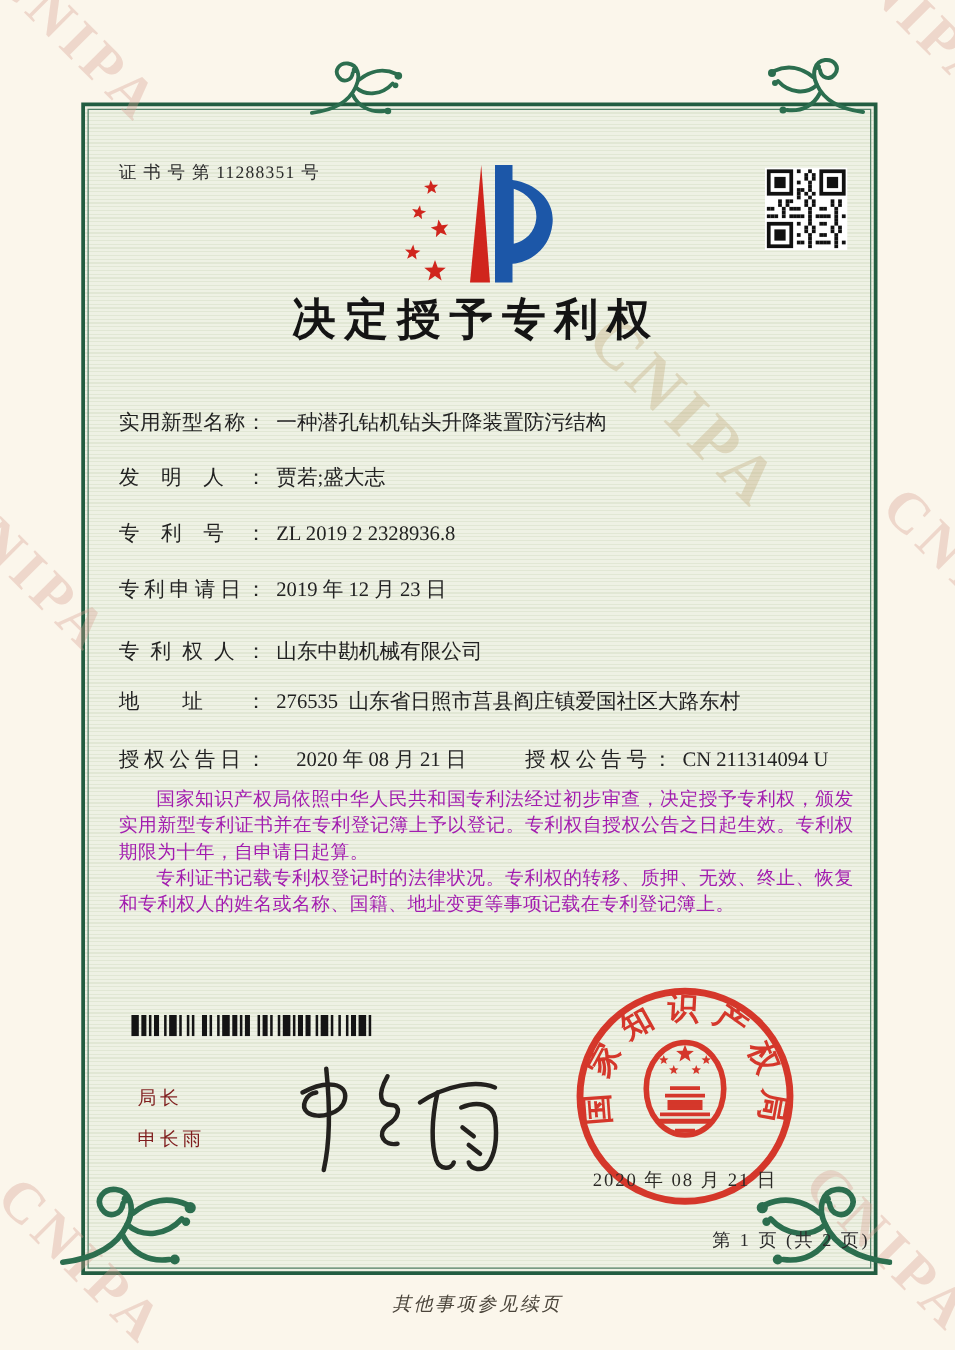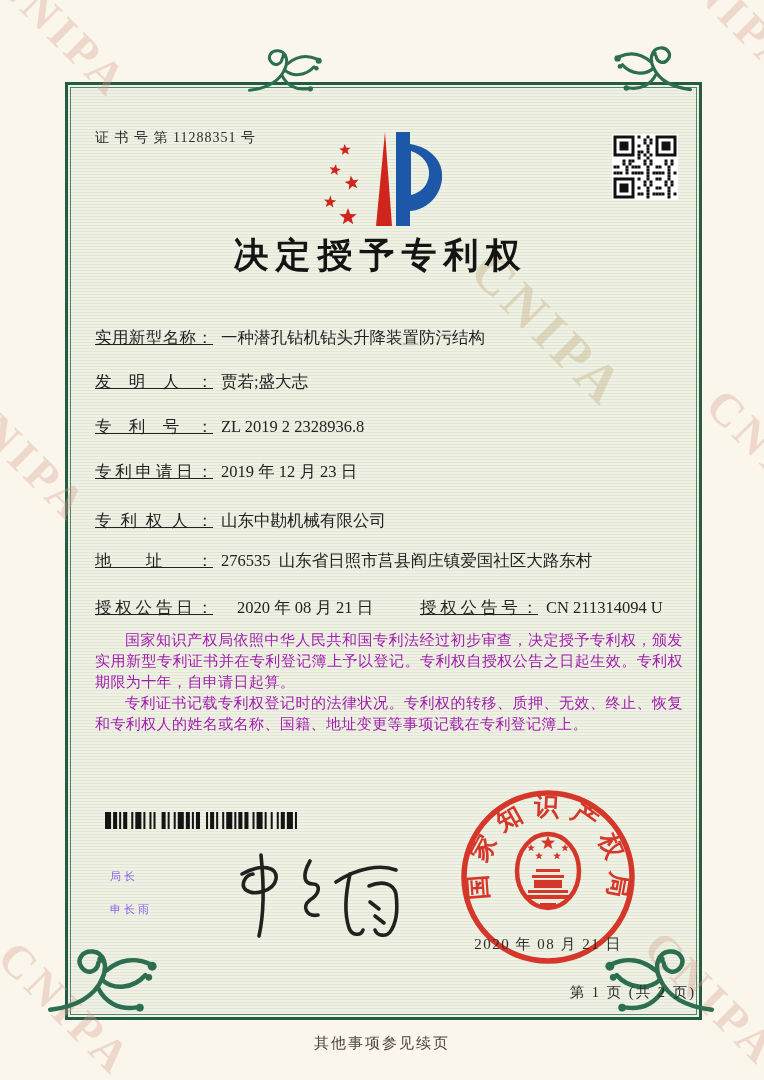--- a/index.html
+++ b/index.html
@@ -31,30 +31,30 @@
   
   .abs{position:absolute; z-index:10;}
   .certno{left:95px; top:129px; font-size:14px; letter-spacing:1px;}
   .title{
     left:65px; top:232px; width:631px; text-align:center;
     font-size:35px; font-weight:700; letter-spacing:7px; color:#141414;
   }
   .frow{left:95px; font-size:16.5px; display:flex; align-items:baseline;}
   .flabel{
     display:inline-block; width:118px; text-align:justify; text-align-last:justify;
-    margin-right:8px; flex:none; color:#222;text-decoration:underline;
+    margin-right:8px; flex:none; color:#222;
   }
   .fvalue{white-space:pre-wrap; color:#222;}
   .paras{left:95px; top:630px; width:588px; font-size:15px; line-height:21px;
          color:#a21caf; letter-spacing:.4px; text-align:justify;}
   .paras p{margin:0; text-indent:2em;}
-  .signer{font-size:11px; letter-spacing:3px; color:#8b5cf6;}
+  .signer{font-size:15px; letter-spacing:3px; color:#7f1d1d;}
   .pageinfo{left:65px; top:983px; width:631px; text-align:right; font-size:14.5px; letter-spacing:2px;}
   .footnote{left:0; top:1034px; width:764px; text-align:center; font-size:15px;
-            letter-spacing:2px; color:#4a443a;}
+            font-style:italic; letter-spacing:2px; color:#4a443a;}
   svg{display:block;}
 </style>
 </head>
 <body>
 
 <div class="page">
 
   <div class="wm" style="left:-22px; top:4px;">CNIPA</div>
   <div class="wm" style="left:648px; top:-16px;">CNIPA</div>
   <div class="wm" style="left:-62px; top:428px;">CNIPA</div>

